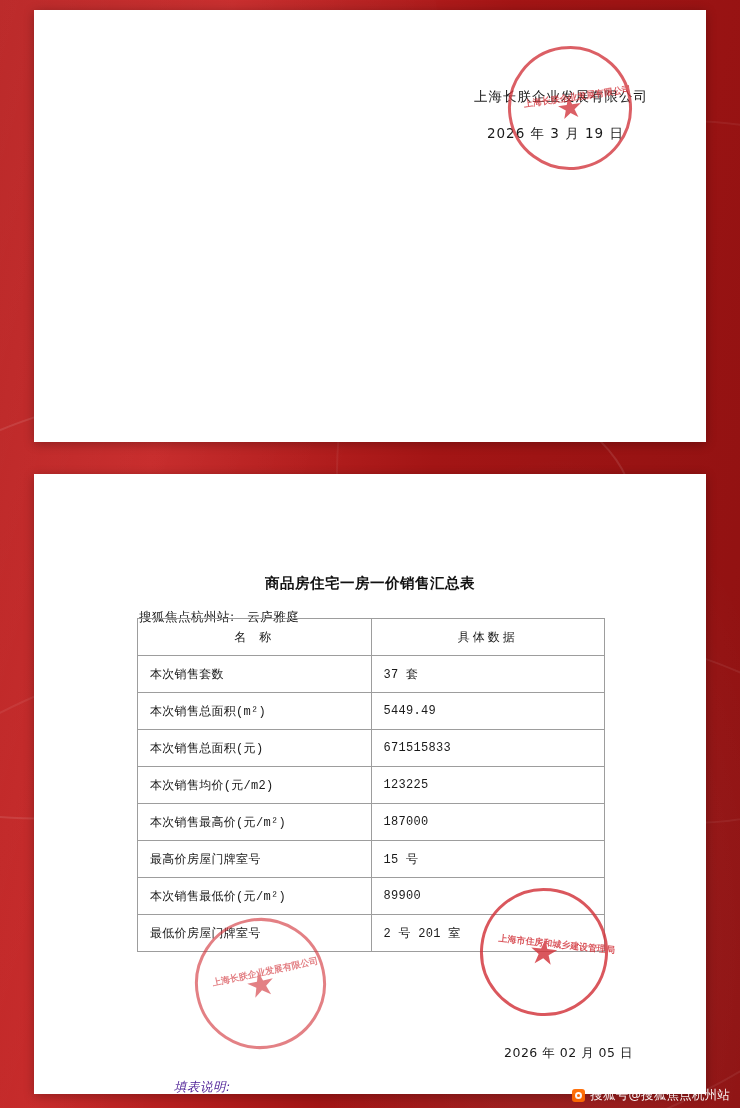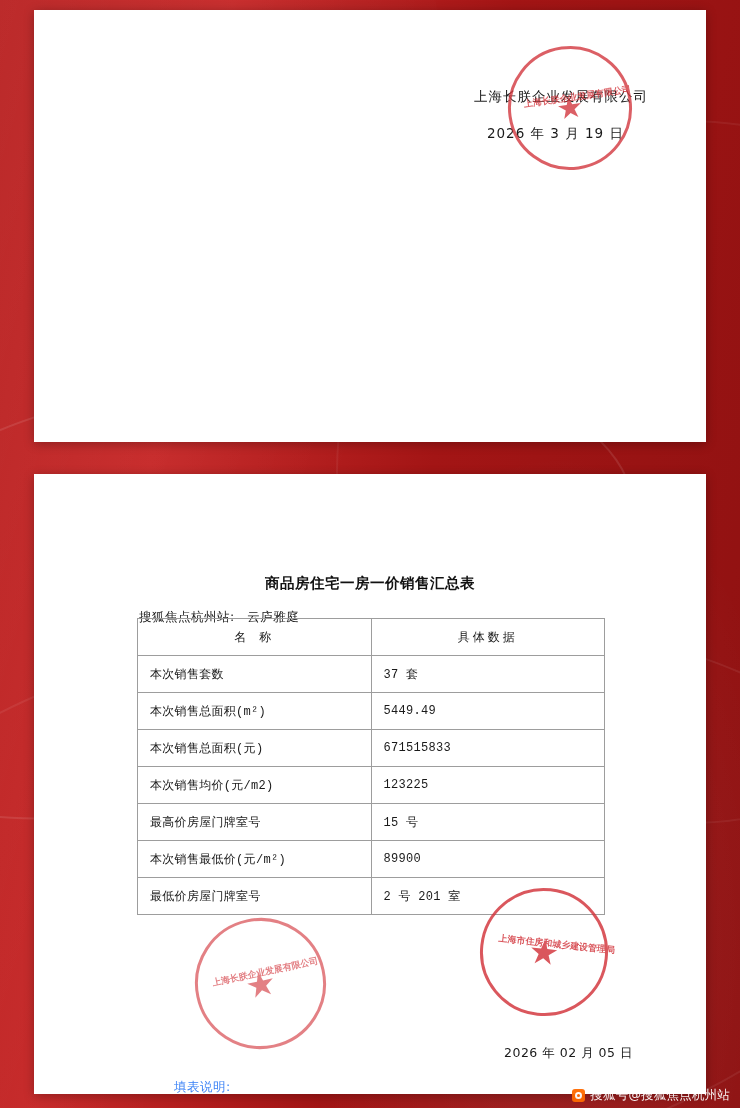--- a/index.html
+++ b/index.html
@@ -230,22 +230,23 @@
     top: 571px;
     font-size: 12.5px;
     color: #1a1a1a;
     letter-spacing: 0.5px;
   }
   .p2-note {
     position: absolute;
     left: 140px;
     top: 605px;
     font-size: 12.5px;
-    color: #3b82f6;
-    letter-spacing: 0.5px;
+    color: #4c1d95;
+    letter-spacing: 0.5px;
+    font-style: italic;
   }
 
   
   .watermark {
     position: absolute;
     right: 10px;
     bottom: 4px;
     display: flex;
     align-items: center;
     gap: 5px;
@@ -320,20 +321,24 @@
       </tr>
       <tr>
         <td class="label">本次销售总面积(元)</td>
         <td class="value">671515833</td>
       </tr>
       <tr>
         <td class="label">本次销售均价(元/m2)</td>
         <td class="value">123225</td>
       </tr>
       <tr>
+        <td class="label">本次销售最高价(元/m²)</td>
+        <td class="value">187000</td>
+      </tr>
+      <tr>
         <td class="label">最高价房屋门牌室号</td>
         <td class="value">15 号</td>
       </tr>
       <tr>
         <td class="label">本次销售最低价(元/m²)</td>
         <td class="value">89900</td>
       </tr>
       <tr>
         <td class="label">最低价房屋门牌室号</td>
         <td class="value">2 号 201 室</td>

